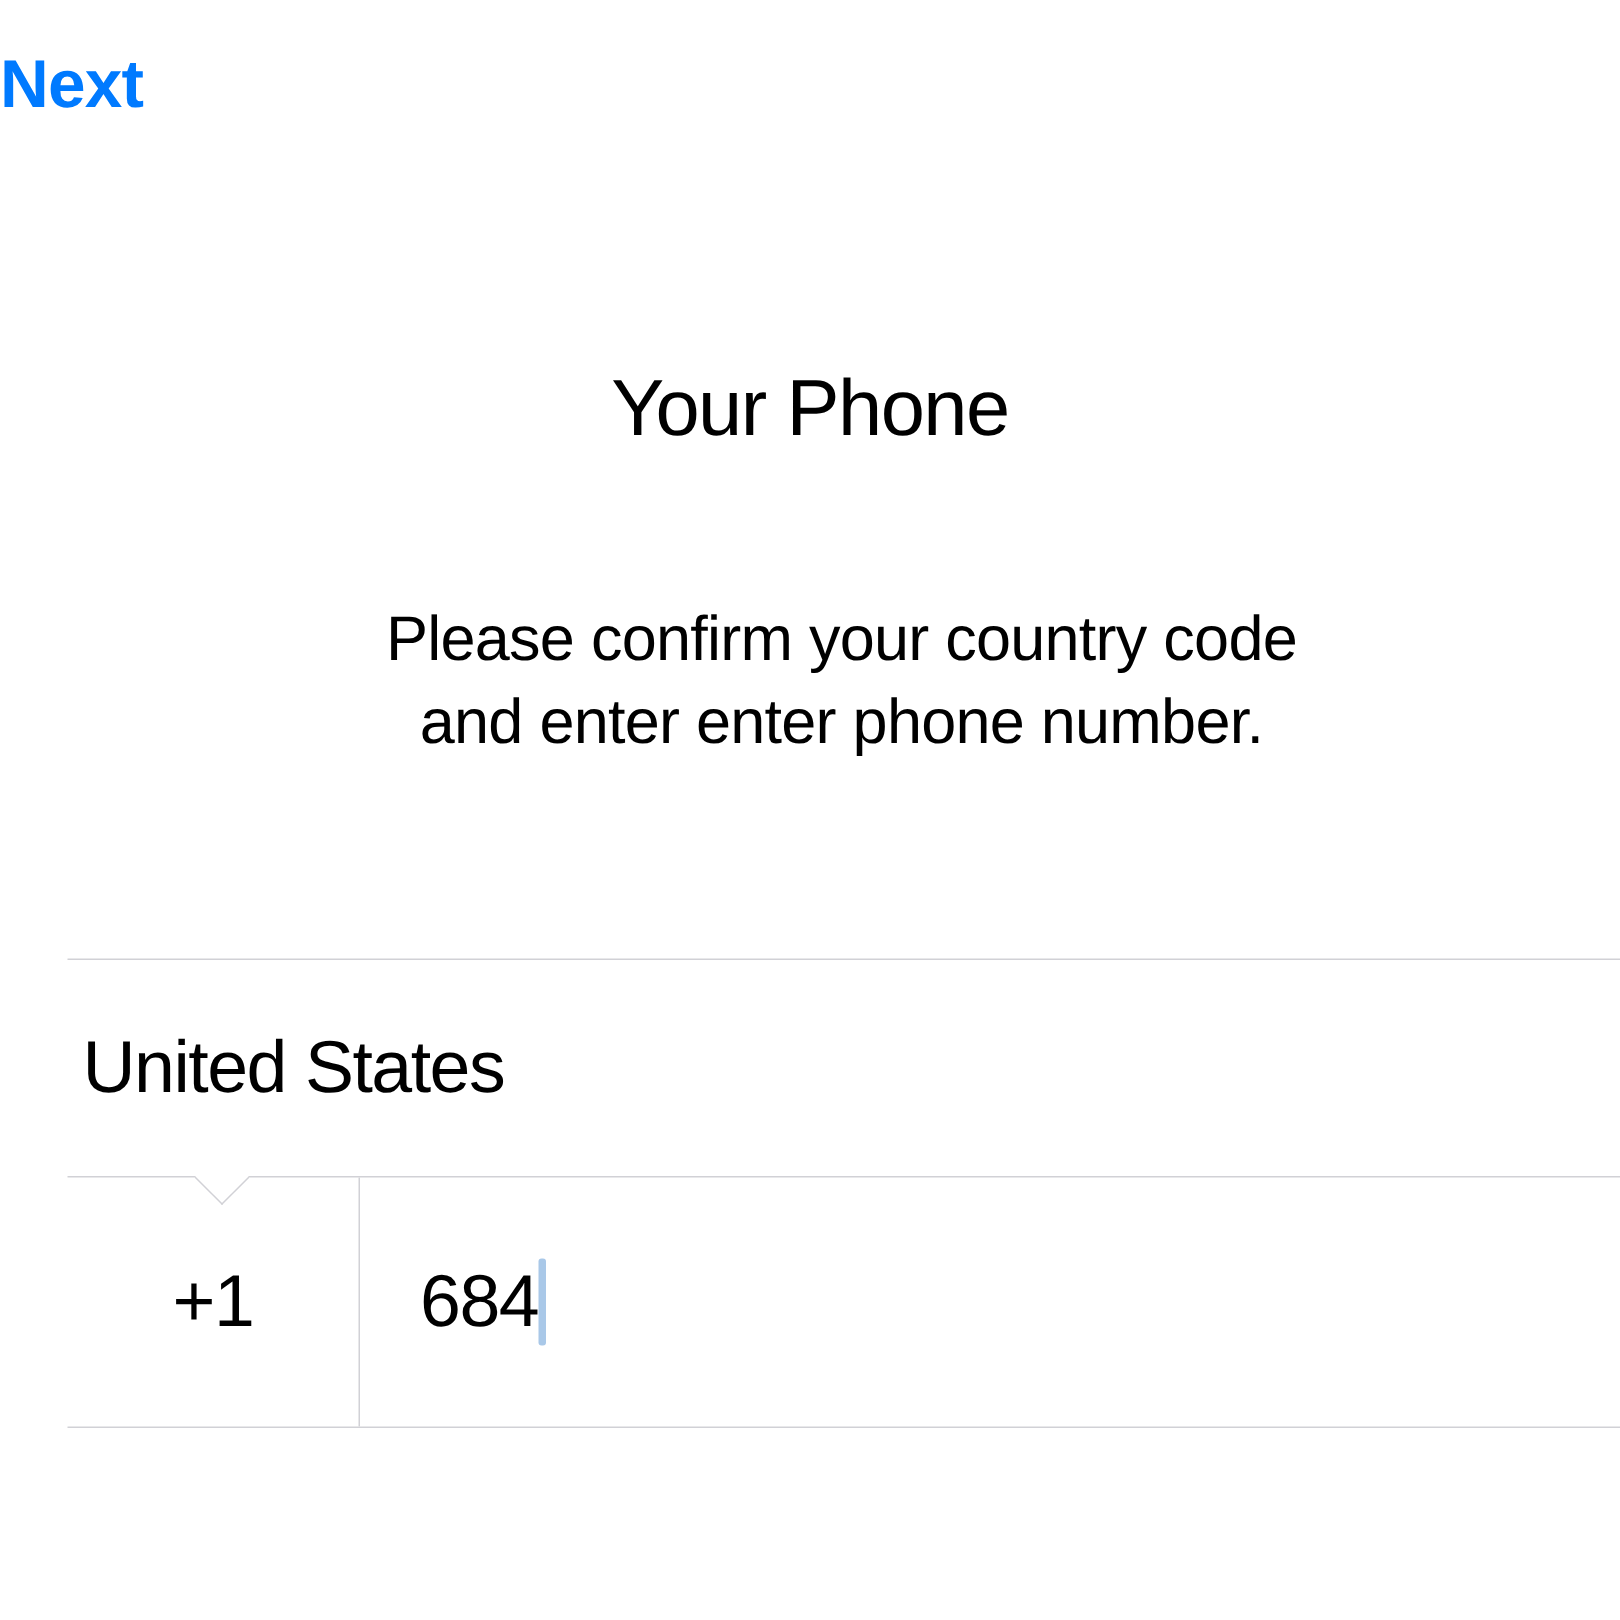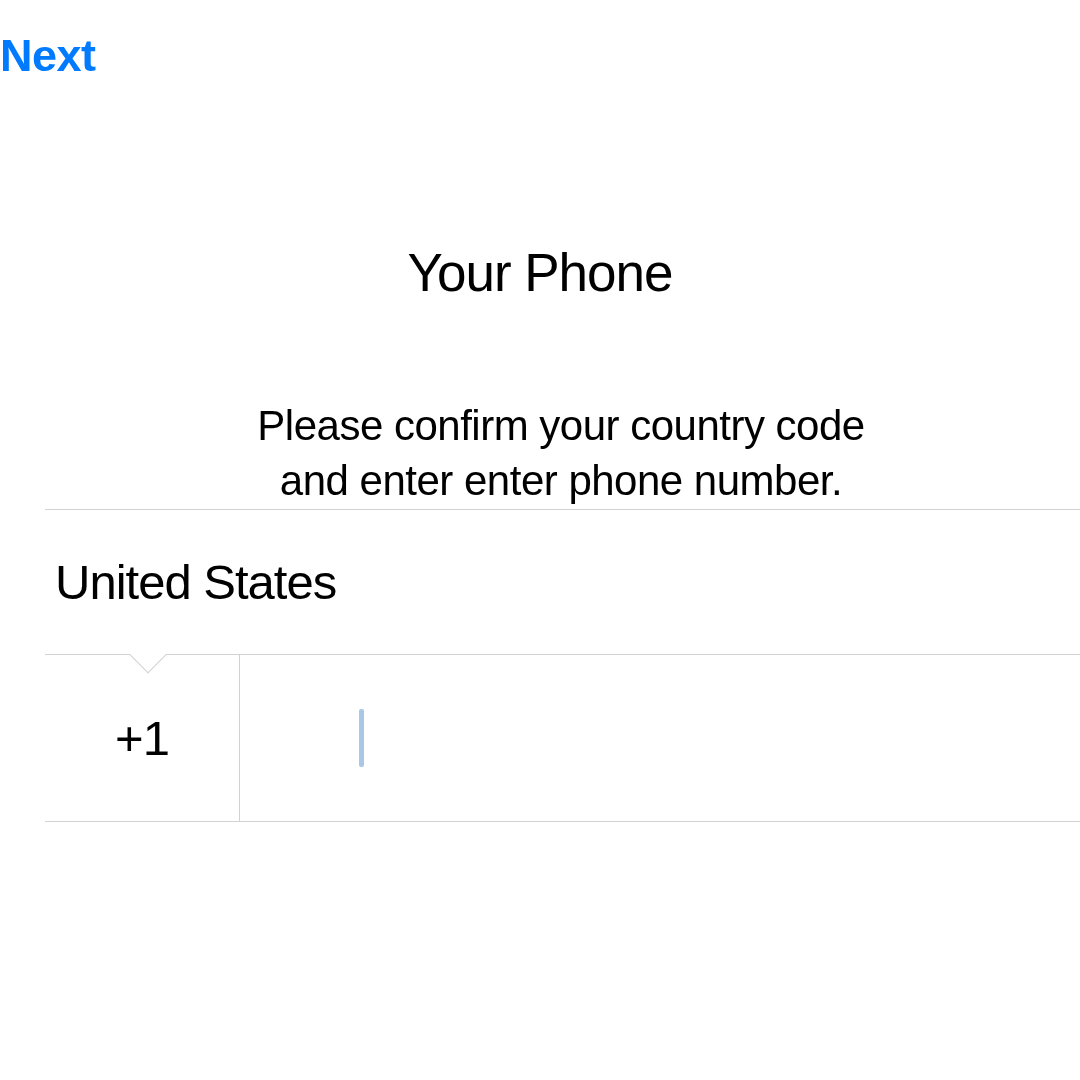--- a/index.html
+++ b/index.html
@@ -42,20 +42,21 @@
     .subtitle {
       font-size: 42px;
       font-weight: 400;
       color: #000000;
       margin-top: 95px;
       line-height: 1.32;
       letter-spacing: -0.5px;
       margin-left: 42px;
     }
     .form-section {
+      margin-top: 130px;
     }
     .divider-full {
       border: none;
       border-top: 1px solid #d1d1d6;
       margin-left: 45px;
     }
     .country-row {
       display: flex;
       align-items: center;
       cursor: pointer;
@@ -142,16 +143,17 @@
 
 <div class="form-section">
   <hr class="divider-full">
   <div class="country-row">
     <span class="country-label">United States</span>
   </div>
   <div class="phone-row">
     <div class="notch"></div>
     <div class="country-code">+1</div>
     <div class="phone-input-wrapper">
+      <input class="phone-input" type="text" value="684" style="">
       <div class="cursor-bar" style="left: 118.766px;"></div>
     </div>
   </div>
 </div>
 
 </body></html>

